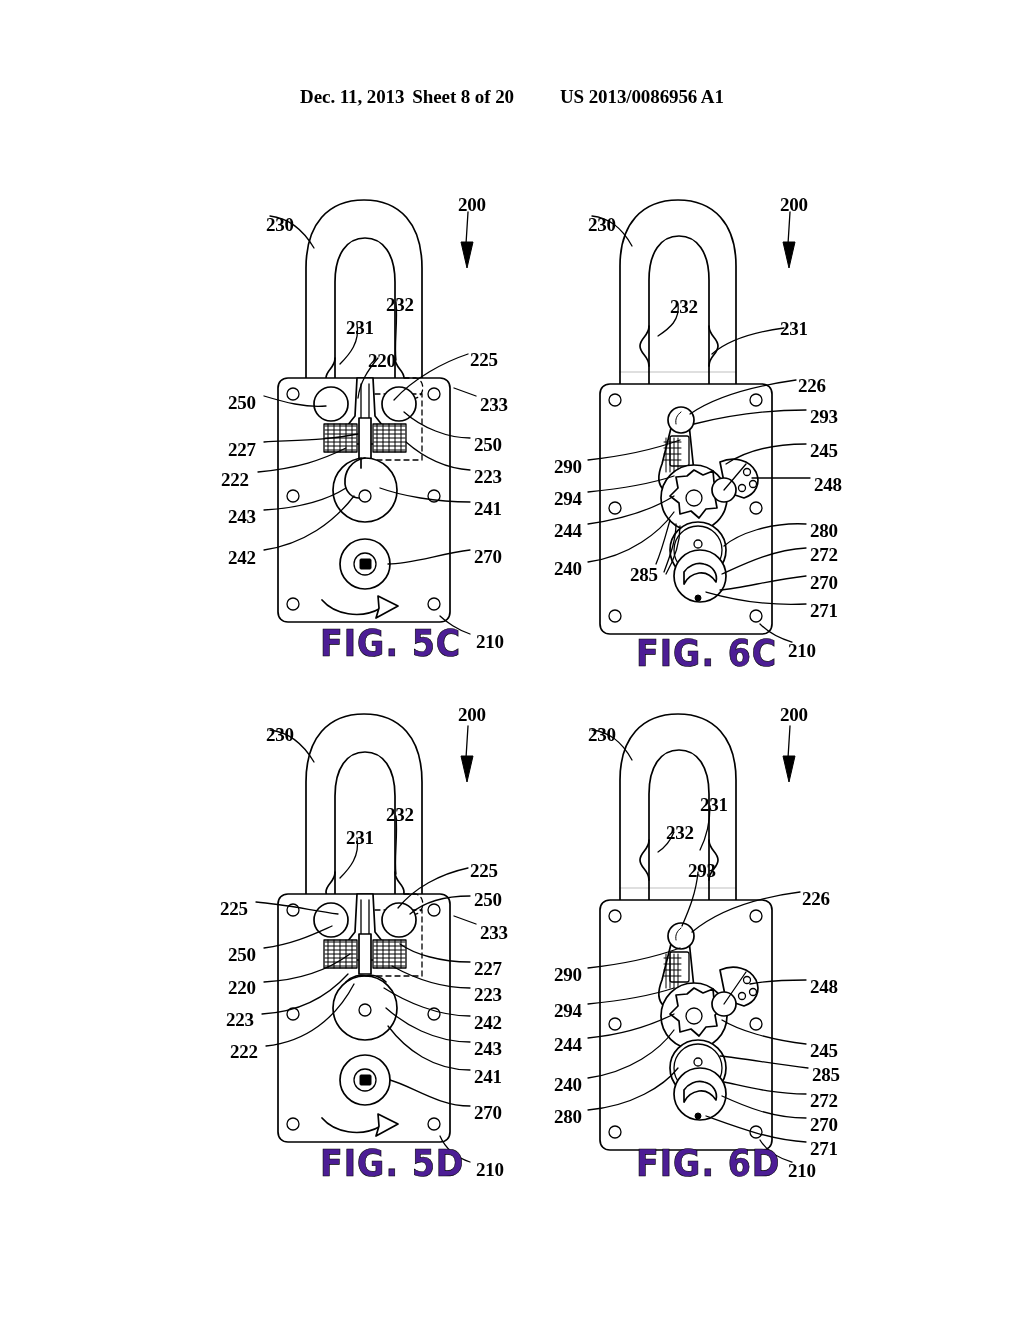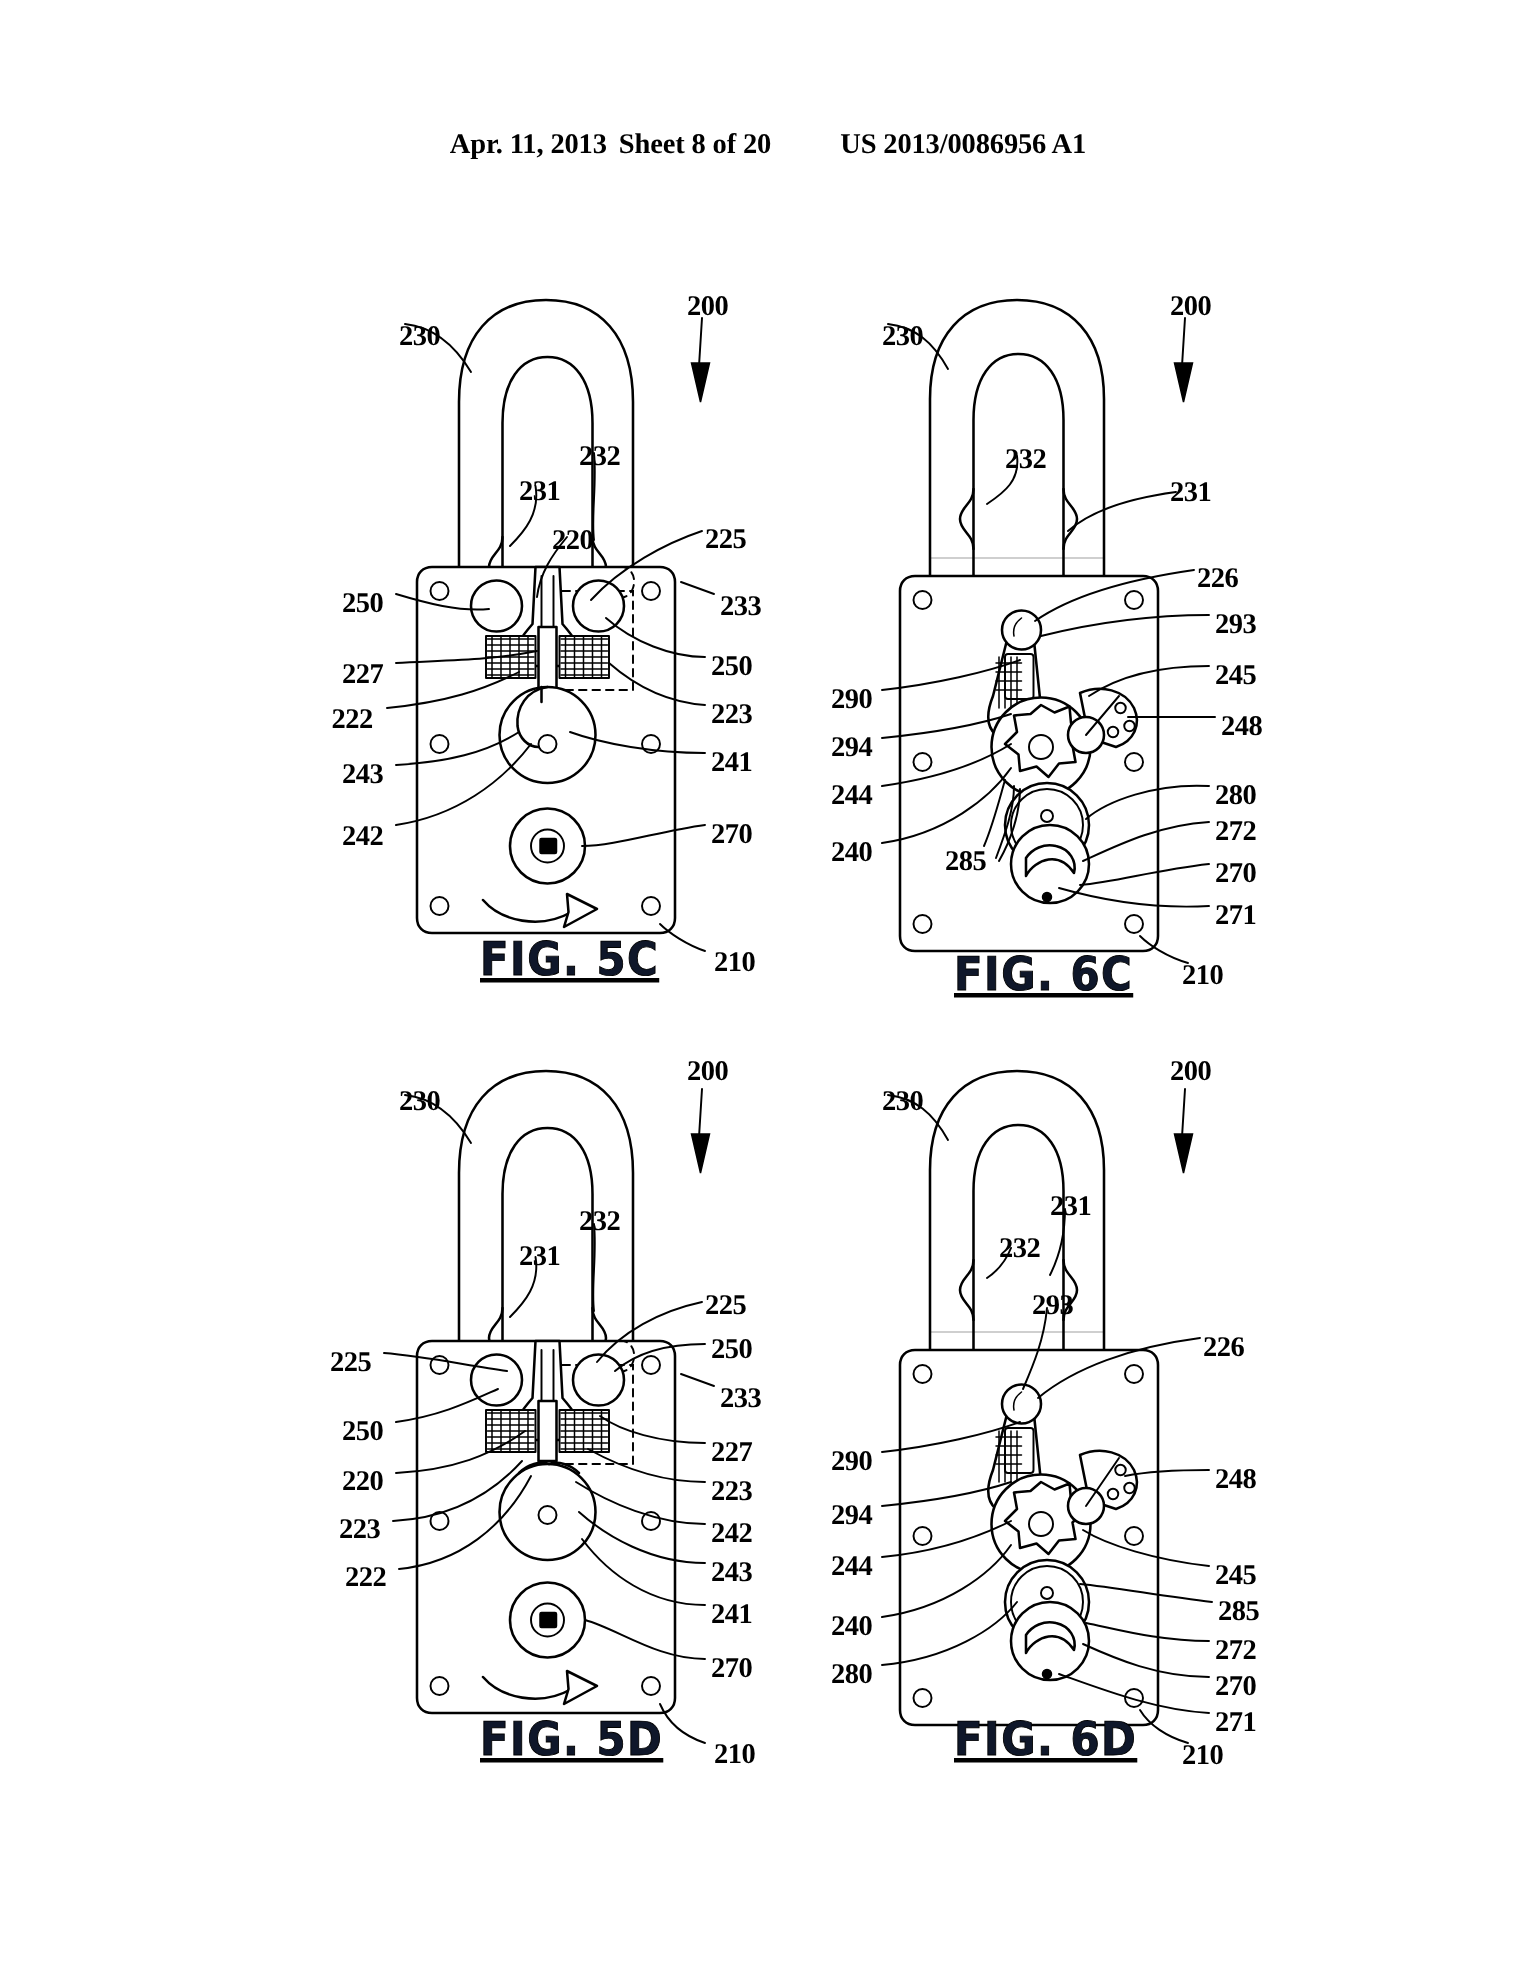--- a/index.html
+++ b/index.html
@@ -20,46 +20,45 @@
   .page-header .h-sheet{margin-right:46px;}
   .page-header .h-num{}
 
   
   .figure{position:absolute;}
   .figure svg{display:block;overflow:visible;}
 
   .fig-caption{
     position:absolute;
     font-family:"Liberation Sans Narrow","DejaVu Sans Condensed","Liberation Sans",sans-serif;
-    font-weight:bold;font-size:31px;letter-spacing:1px;
+    font-weight:bold;font-size:37px;letter-spacing:1px;
     -webkit-text-stroke:0.6px #000;
-    color:#0f172a;
+    color:#4c1d95;
     white-space:nowrap;
-    text-decoration:underline;
   }
 
   .lead{
     position:absolute;
     font-family:"Liberation Serif",serif;font-weight:bold;font-size:19px;
     white-space:nowrap;color:#000;letter-spacing:-0.3px;
   }
 
   svg .ln{fill:none;stroke:#000;stroke-width:1.7;stroke-linecap:round;stroke-linejoin:round;}
   svg .ln-thin{fill:none;stroke:#000;stroke-width:1.3;stroke-linecap:round;stroke-linejoin:round;}
   svg .ln-hair{fill:none;stroke:#000;stroke-width:1.0;stroke-linecap:round;stroke-linejoin:round;}
   svg .ln-dash{fill:none;stroke:#000;stroke-width:1.3;stroke-dasharray:5 4;stroke-linecap:round;}
   svg .fillw{fill:#ffffff;stroke:#000;stroke-width:1.7;stroke-linejoin:round;}
   svg .fillw-thin{fill:#ffffff;stroke:#000;stroke-width:1.3;stroke-linejoin:round;}
   svg .fillk{fill:#000;stroke:#000;stroke-width:1;}
 </style>
 </head>
 <body>
 
 <div class="page-header">
-  <span class="h-date">Apr. 11, 2013</span>
+  <span class="h-date">Dec. 11, 2013</span>
   <span class="h-sheet">Sheet 8 of 20</span>
   <span class="h-num">US 2013/0086956 A1</span>
 </div>
 
 <div class="figure" id="fig5c" style="left:218px;top:172px;width:310px;height:500px;">
   <svg width="310" height="500" viewBox="0 0 310 500">
 
     <path class="ln" d="M88,250 L88,96 C88,52 110,28 146,28 C182,28 204,52 204,96 L204,250"></path>
 
     <path class="ln" d="M117,250 L117,110 C117,82 129,66 147,66 C165,66 177,82 177,110 L177,250"></path>

